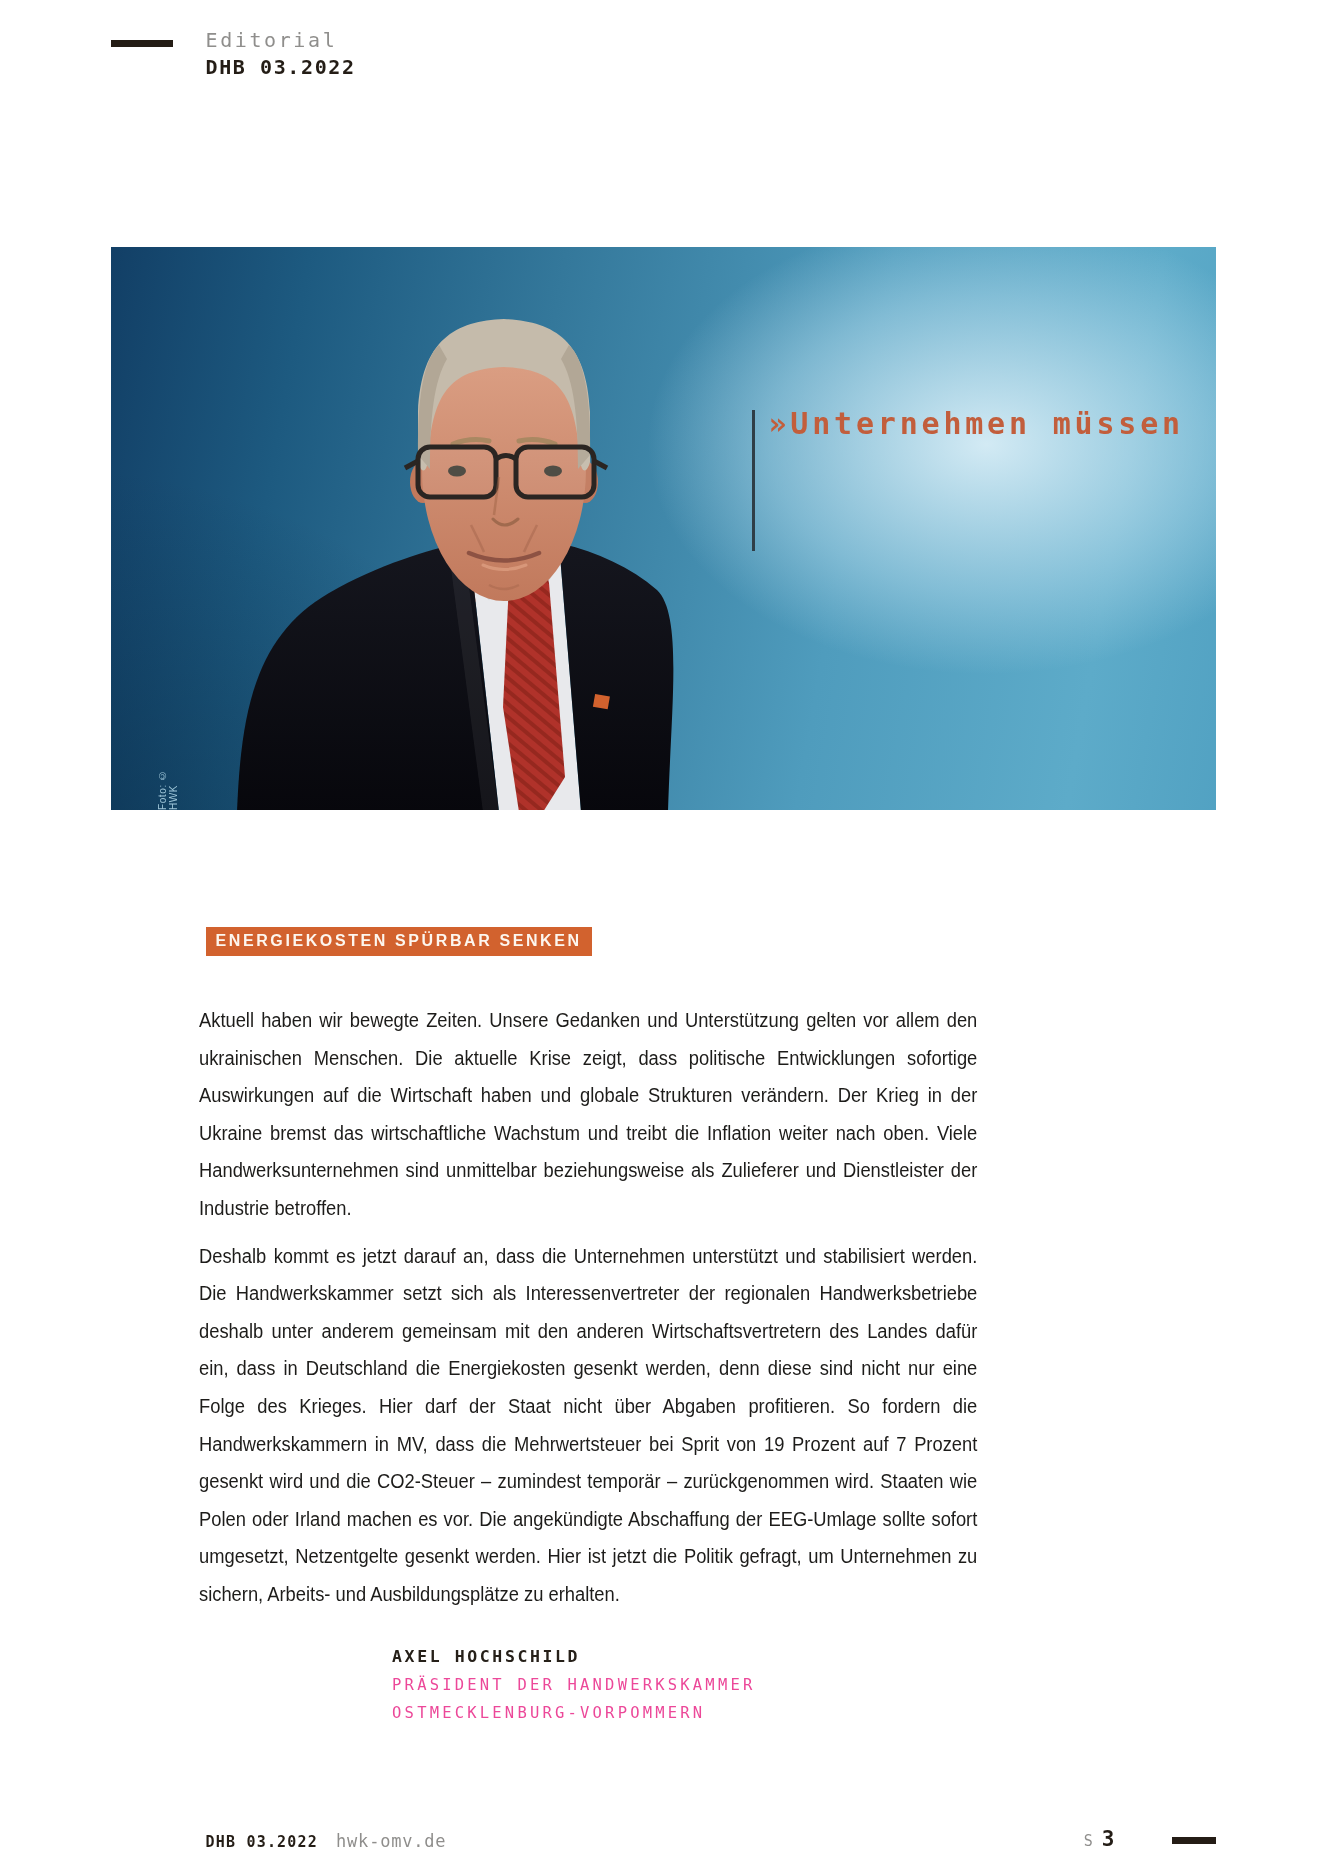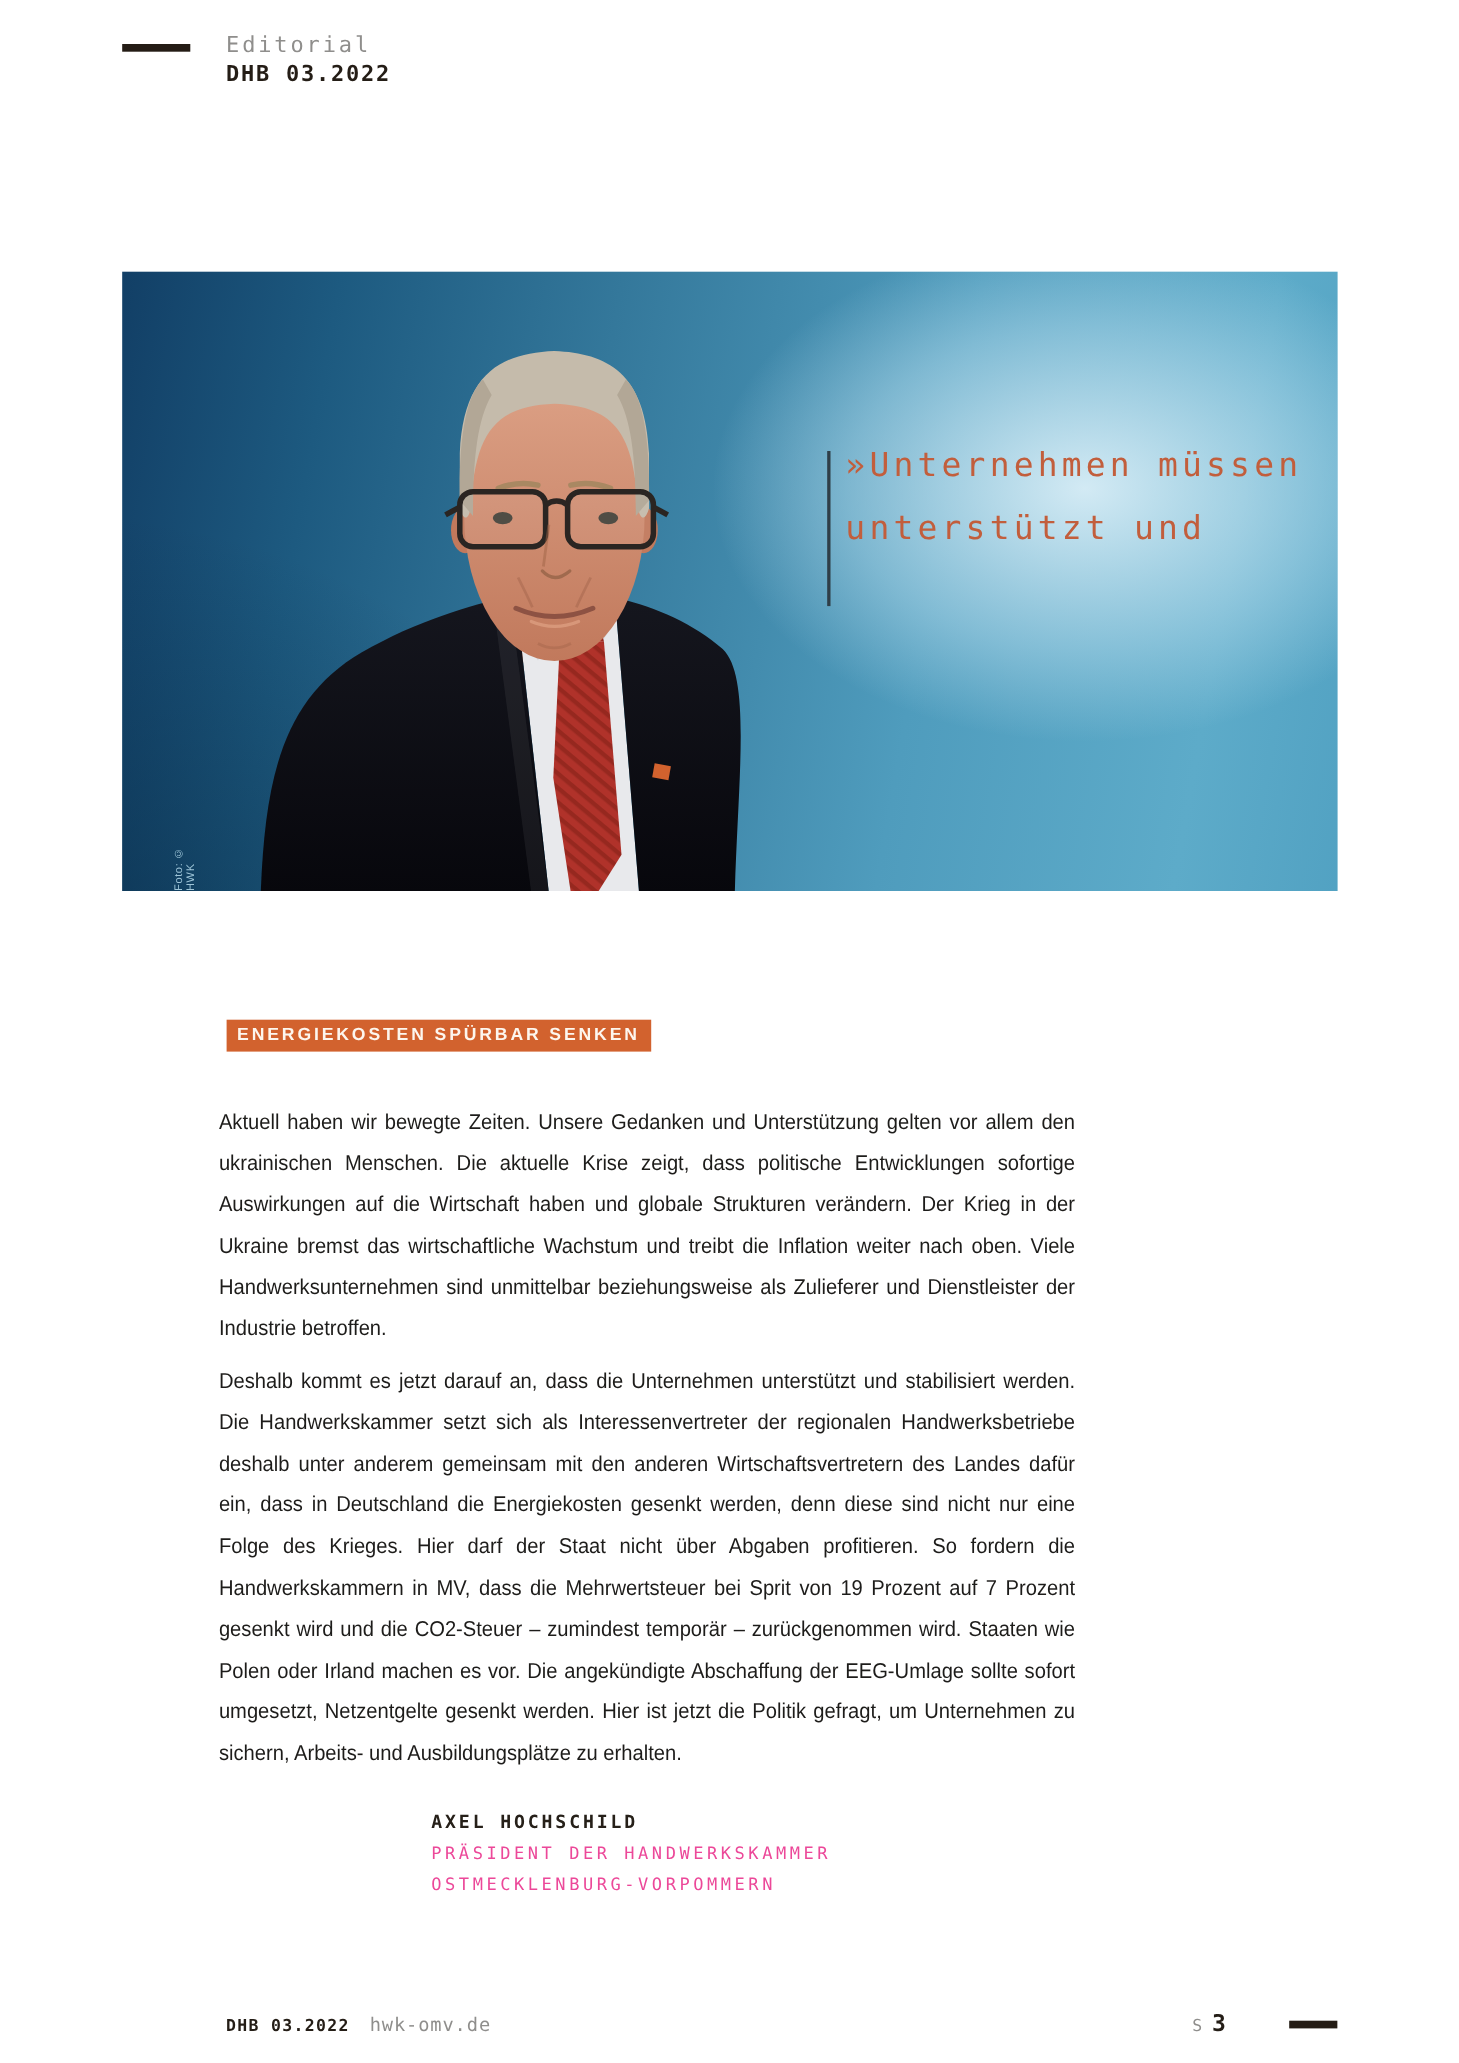--- a/index.html
+++ b/index.html
@@ -18,21 +18,21 @@
     background:
       radial-gradient(ellipse 470px 320px at 66% 35%, rgba(228,244,251,0.88) 0%, rgba(178,218,235,0.50) 46%, rgba(140,195,220,0) 72%),
       radial-gradient(ellipse 900px 720px at -6% 118%, rgba(5,36,62,0.60) 0%, rgba(5,36,62,0) 62%),
       linear-gradient(100deg,#123f66 0%,#1d5a80 14%,#34789b 32%,#4f9cbd 55%,#5dabc9 74%,#4c9dbf 90%,#4694b8 100%);}
   .photo-credit{position:absolute;left:46px;top:500px;writing-mode:vertical-rl;transform:rotate(180deg);
       font-size:10px;letter-spacing:0.6px;color:#9ec5d8;}
 
   
   .quote-rule{position:absolute;left:641px;top:163px;width:3px;height:141px;background:#2f3e47;}
   .quote{position:absolute;left:658px;top:148px;font-family:"DejaVu Sans Mono",monospace;
-      font-size:30px;line-height:57px;letter-spacing:3.8px;color:#c25e3c;white-space:nowrap;}
+      font-size:30px;line-height:57px;letter-spacing:3.8px;color:#c25e3c;white-space:nowrap;font-weight:bold;}
 
   
   .badge{position:absolute;left:95px;top:927px;display:inline-block;background:#d2622e;color:#fdf6ee;
       font-size:16px;font-weight:bold;letter-spacing:2.6px;padding:5px 10px 6px 10px;white-space:nowrap;}
 
   
   .copy{position:absolute;left:88px;top:1002px;width:828px;transform:scaleX(0.94);transform-origin:0 0;
       color:#1d1c1a;}
   .copy p{margin:0 0 10px 0;font-size:19.5px;line-height:37.6px;text-align:justify;}
 
@@ -124,21 +124,20 @@
       <path d="M238 306 Q273 321 308 306" stroke="#8d5243" stroke-width="4.5" fill="none" stroke-linecap="round"></path>
       <path d="M252 318 Q273 327 295 318" stroke="rgba(232,172,142,0.55)" stroke-width="3" fill="none" stroke-linecap="round"></path>
       <path d="M258 338 Q273 346 288 338" stroke="rgba(150,90,65,0.3)" stroke-width="2.5" fill="none"></path>
     </svg>
 
     <div class="photo-credit">Foto: © HWK</div>
 
     <div class="quote-rule"></div>
     <div class="quote">
       <div>»Unternehmen müssen</div>
-      <div>unterstützt und</div>
     </div>
   </div>
 
   <div class="badge">ENERGIEKOSTEN SPÜRBAR SENKEN</div>
 
   <div class="copy">
     <p>Aktuell haben wir bewegte Zeiten. Unsere Gedanken und Unterstützung gelten vor allem den ukrainischen Menschen. Die aktuelle Krise zeigt, dass politische Entwicklungen sofortige Auswirkungen auf die Wirtschaft haben und globale Strukturen verändern. Der Krieg in der Ukraine bremst das wirtschaftliche Wachstum und treibt die Inflation weiter nach oben. Viele Handwerksunternehmen sind unmittelbar beziehungsweise als Zulieferer und Dienstleister der Industrie betroffen.</p>
     <p>Deshalb kommt es jetzt darauf an, dass die Unternehmen unterstützt und stabilisiert werden. Die Handwerkskammer setzt sich als Interessenvertreter der regionalen Handwerksbetriebe deshalb unter anderem gemeinsam mit den anderen Wirtschaftsvertretern des Landes dafür ein, dass in Deutschland die Energiekosten gesenkt werden, denn diese sind nicht nur eine Folge des Krieges. Hier darf der Staat nicht über Abgaben profitieren. So fordern die Handwerkskammern in MV, dass die Mehrwertsteuer bei Sprit von 19 Prozent auf 7 Prozent gesenkt wird und die CO2-Steuer – zumindest temporär – zurückgenommen wird. Staaten wie Polen oder Irland machen es vor. Die angekündigte Abschaffung der EEG-Umlage sollte sofort umgesetzt, Netzentgelte gesenkt werden. Hier ist jetzt die Politik gefragt, um Unternehmen zu sichern, Arbeits- und Ausbildungsplätze zu erhalten.</p>
   </div>
 

